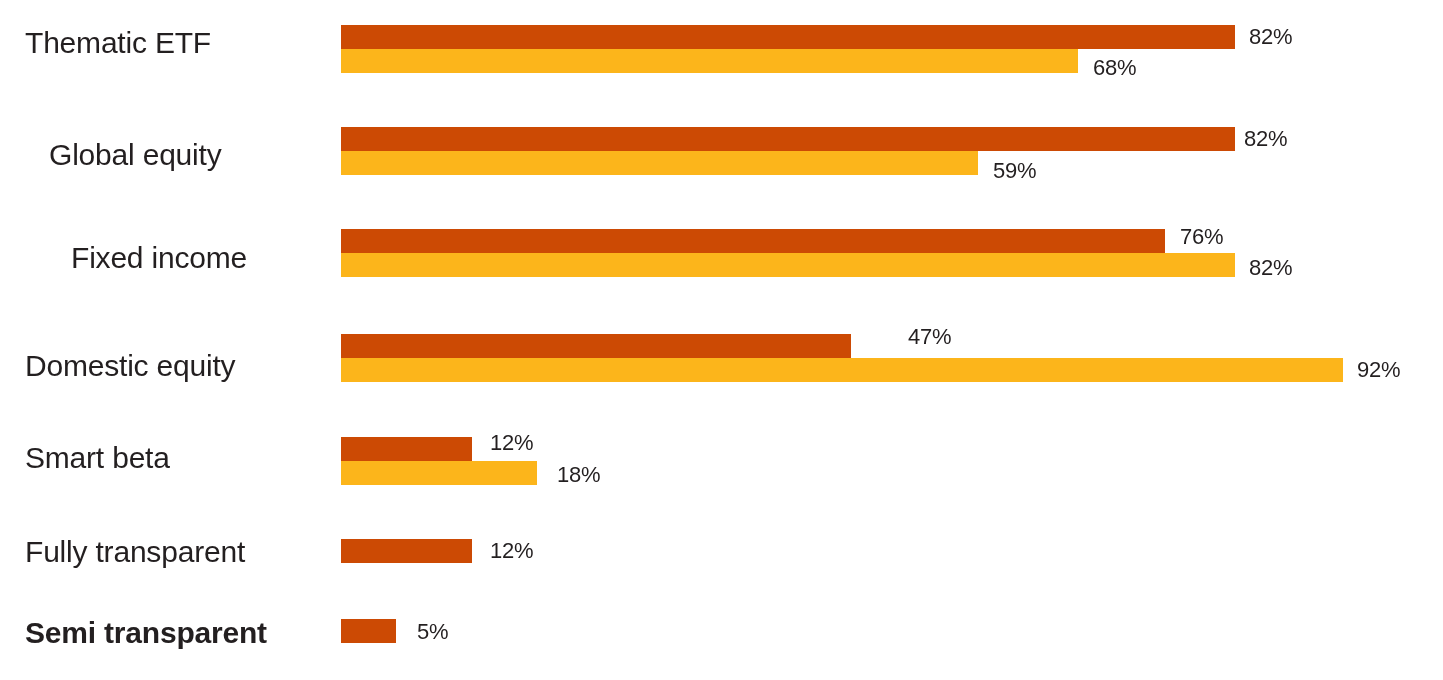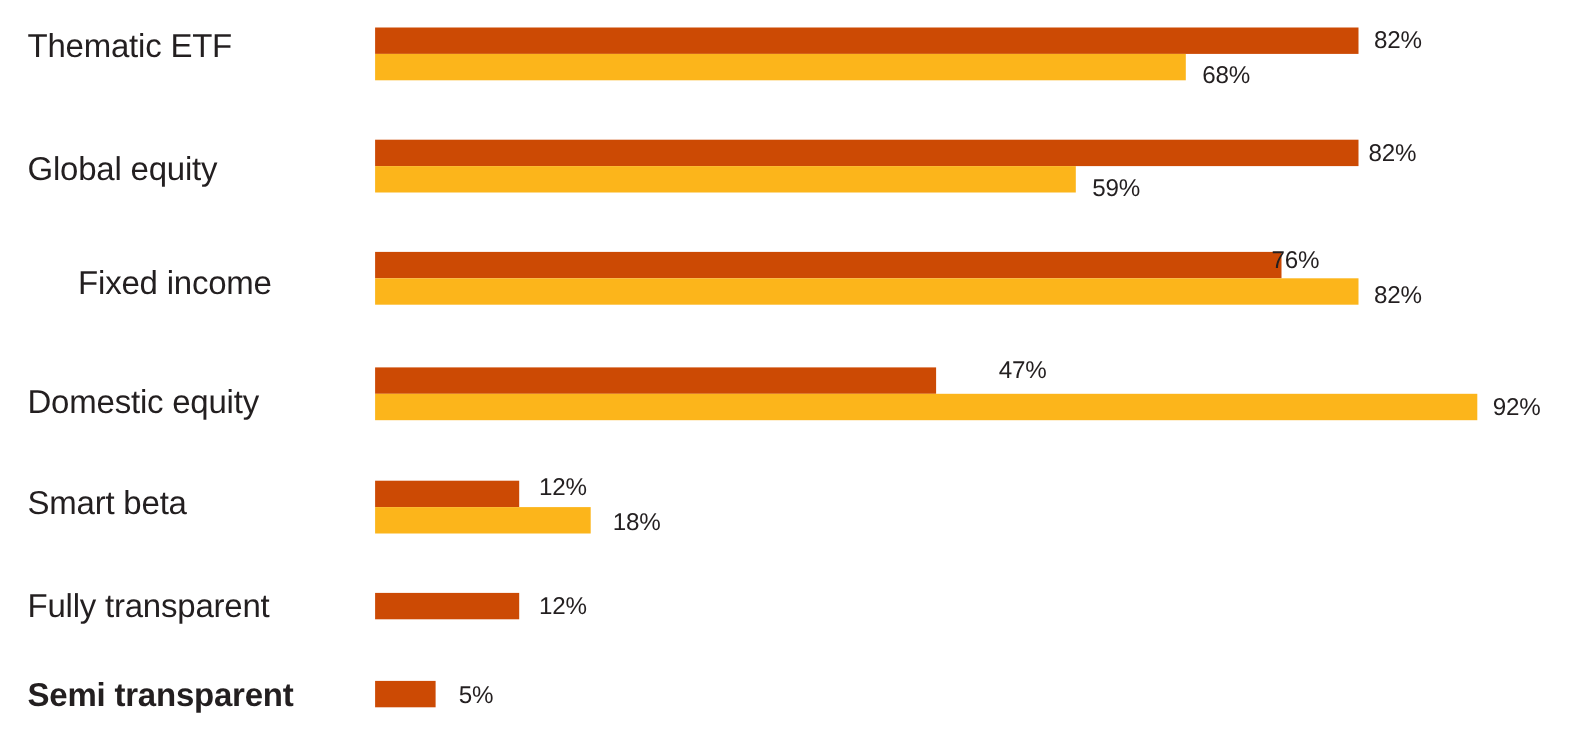--- a/index.html
+++ b/index.html
@@ -46,28 +46,28 @@
 </style>
 </head>
 <body>
 
 <div id="chart">
     <div class="cat-label" style="top: 28px;">Thematic ETF</div>
     <div class="bar primary" style="top: 25px; left: 341px; width: 894px; height: 24px;"></div>
     <div class="val-label" style="left: 1249px; top: 22px;">82%</div>
     <div class="bar secondary" style="top: 49px; left: 341px; width: 737px; height: 24px;"></div>
     <div class="val-label" style="left: 1093px; top: 53px;">68%</div>
-    <div class="cat-label" style="top: 140px;">Global equity</div>
+    <div class="cat-label" style="top: 140px; margin-left: 24px;">Global equity</div>
     <div class="bar primary" style="top: 127px; left: 341px; width: 894px; height: 24px;"></div>
     <div class="val-label" style="left: 1244px; top: 124px;">82%</div>
     <div class="bar secondary" style="top: 151px; left: 341px; width: 637px; height: 24px;"></div>
     <div class="val-label" style="left: 993px; top: 156px;">59%</div>
     <div class="cat-label" style="top: 243px; margin-left: 46px;">Fixed income</div>
     <div class="bar primary" style="top: 229px; left: 341px; width: 824px; height: 24px;"></div>
-    <div class="val-label" style="left: 1156px; top: 222px;">76%</div>
+    <div class="val-label" style="left: 1180px; top: 222px;">76%</div>
     <div class="bar secondary" style="top: 253px; left: 341px; width: 894px; height: 24px;"></div>
     <div class="val-label" style="left: 1249px; top: 253px;">82%</div>
     <div class="cat-label" style="top: 351px;">Domestic equity</div>
     <div class="bar primary" style="top: 334px; left: 341px; width: 510px; height: 24px;"></div>
     <div class="val-label" style="left: 872px; top: 322px; margin-left: 36px;">47%</div>
     <div class="bar secondary" style="top: 358px; left: 341px; width: 1002px; height: 24px;"></div>
     <div class="val-label" style="left: 1357px; top: 355px;">92%</div>
     <div class="cat-label" style="top: 443px;">Smart beta</div>
     <div class="bar primary" style="top: 437px; left: 341px; width: 131px; height: 24px;"></div>
     <div class="val-label" style="left: 490px; top: 428px;">12%</div>

